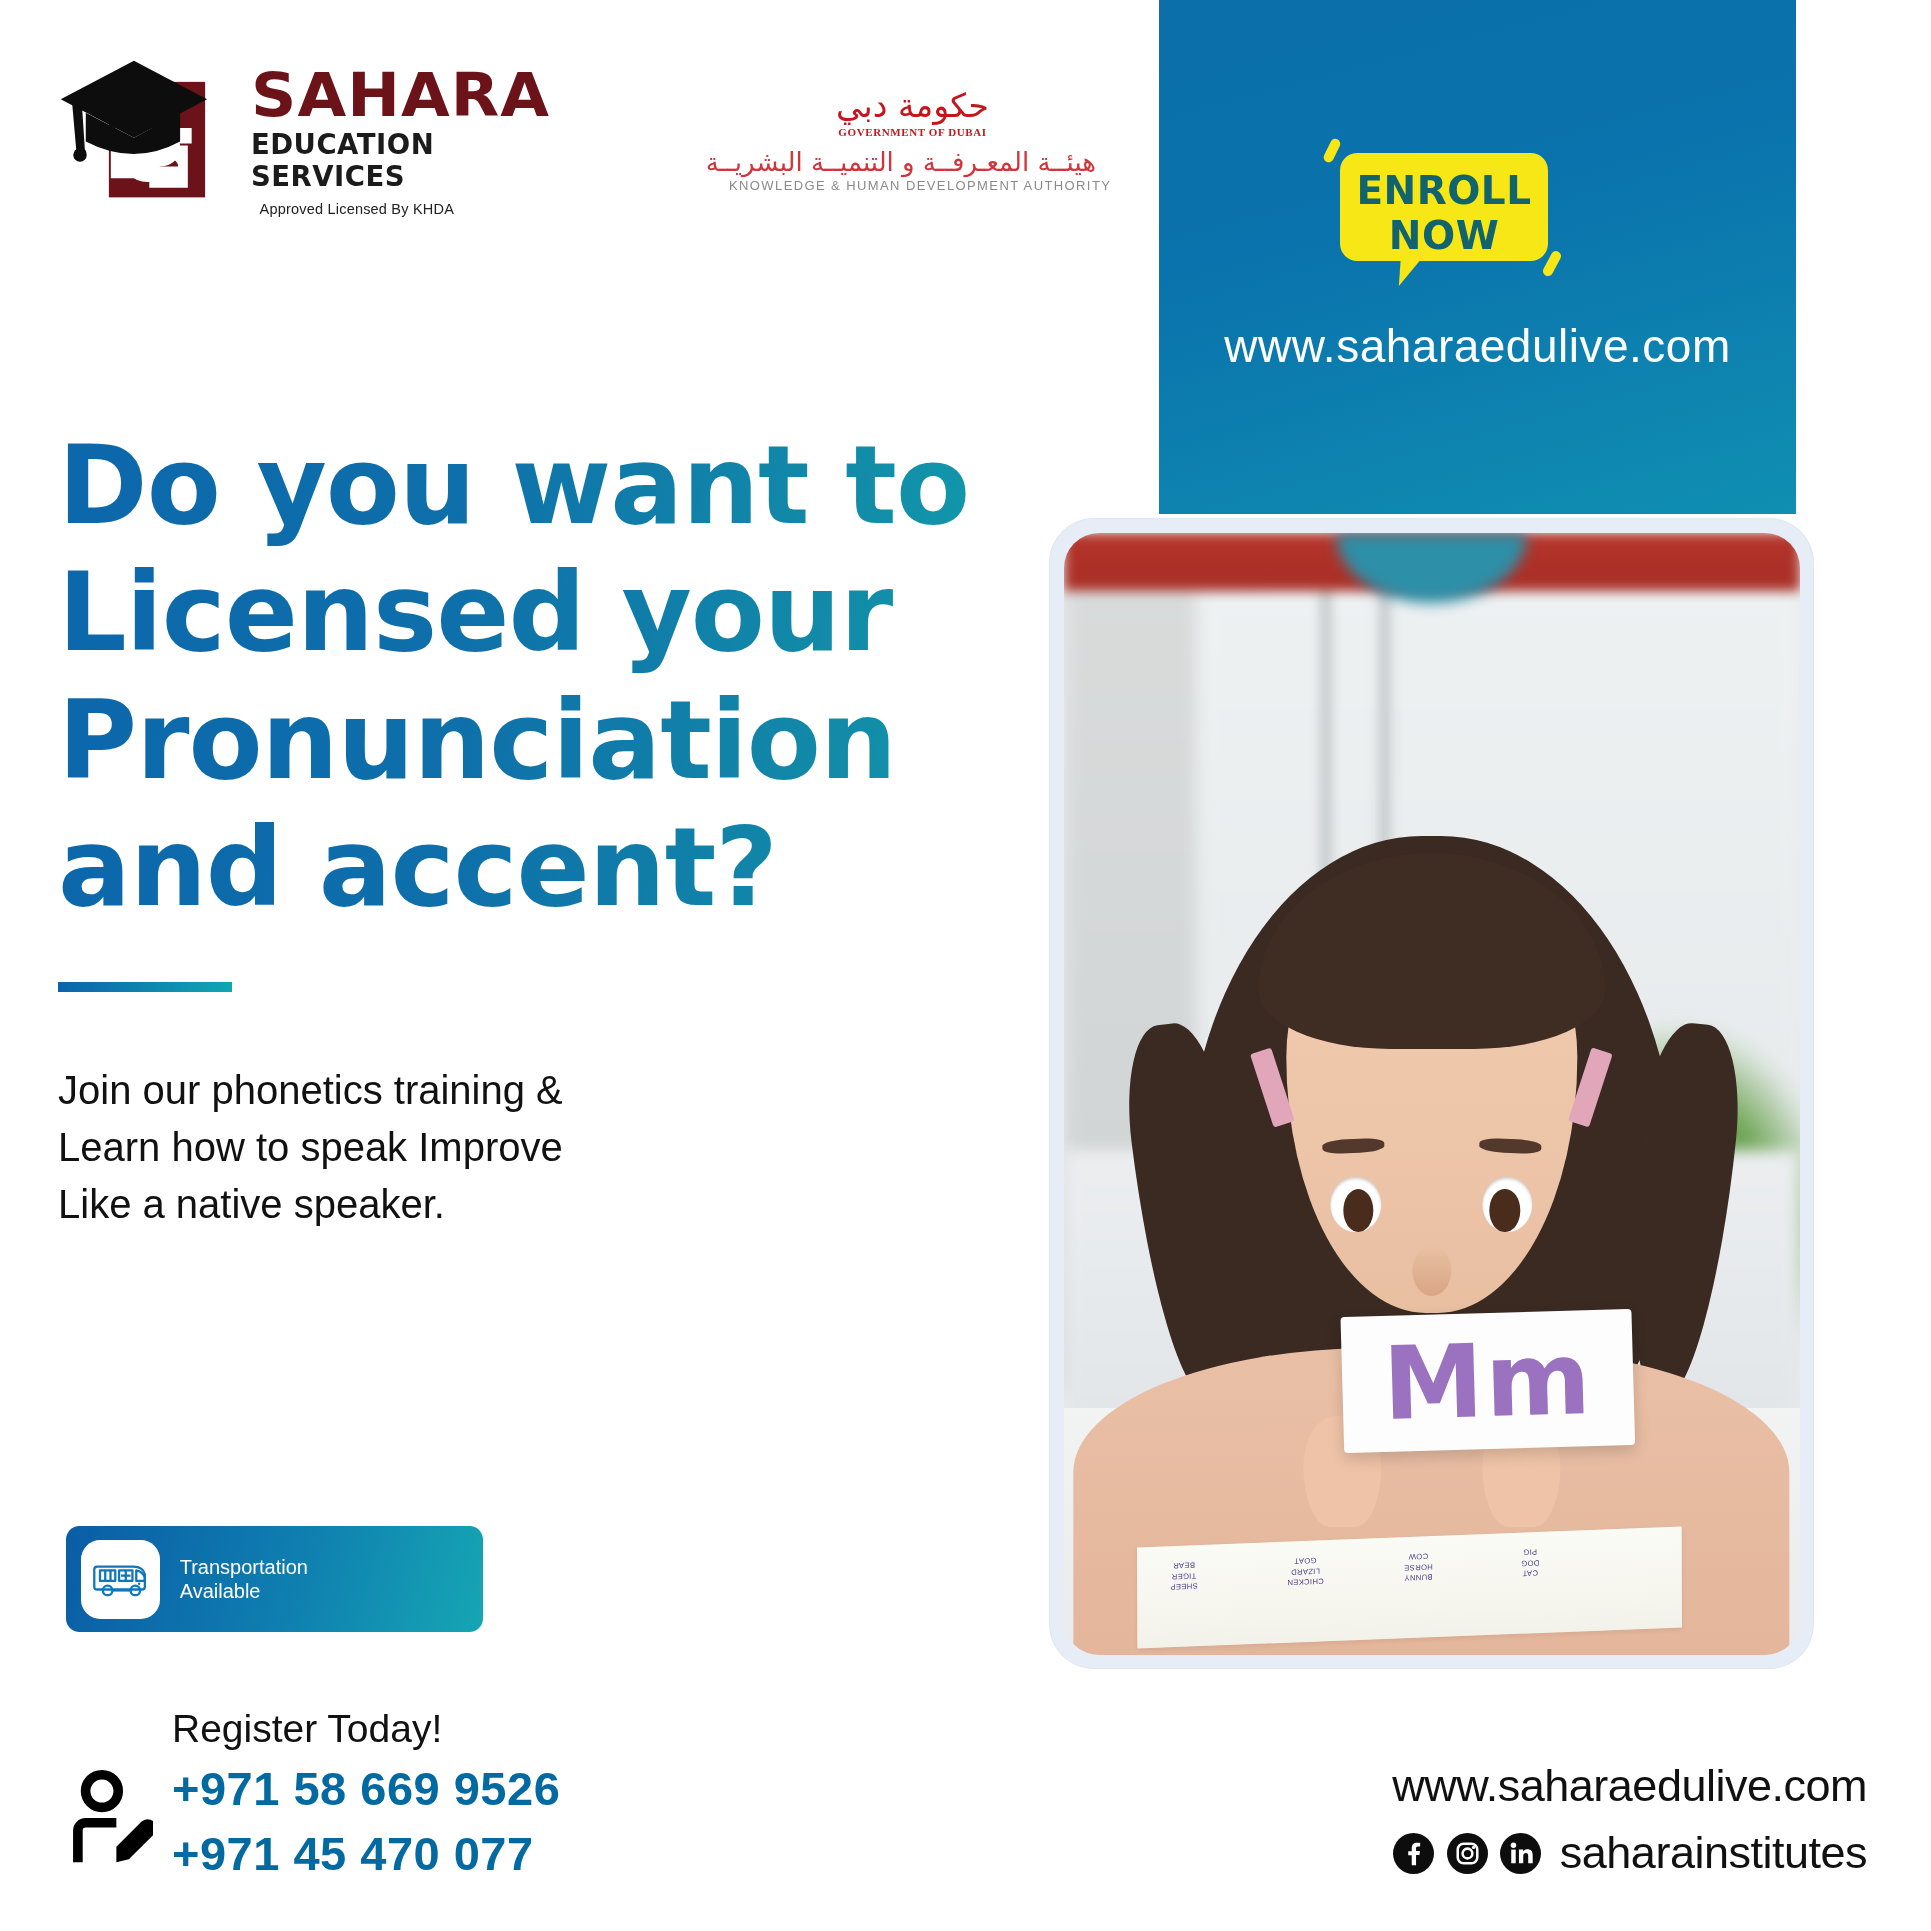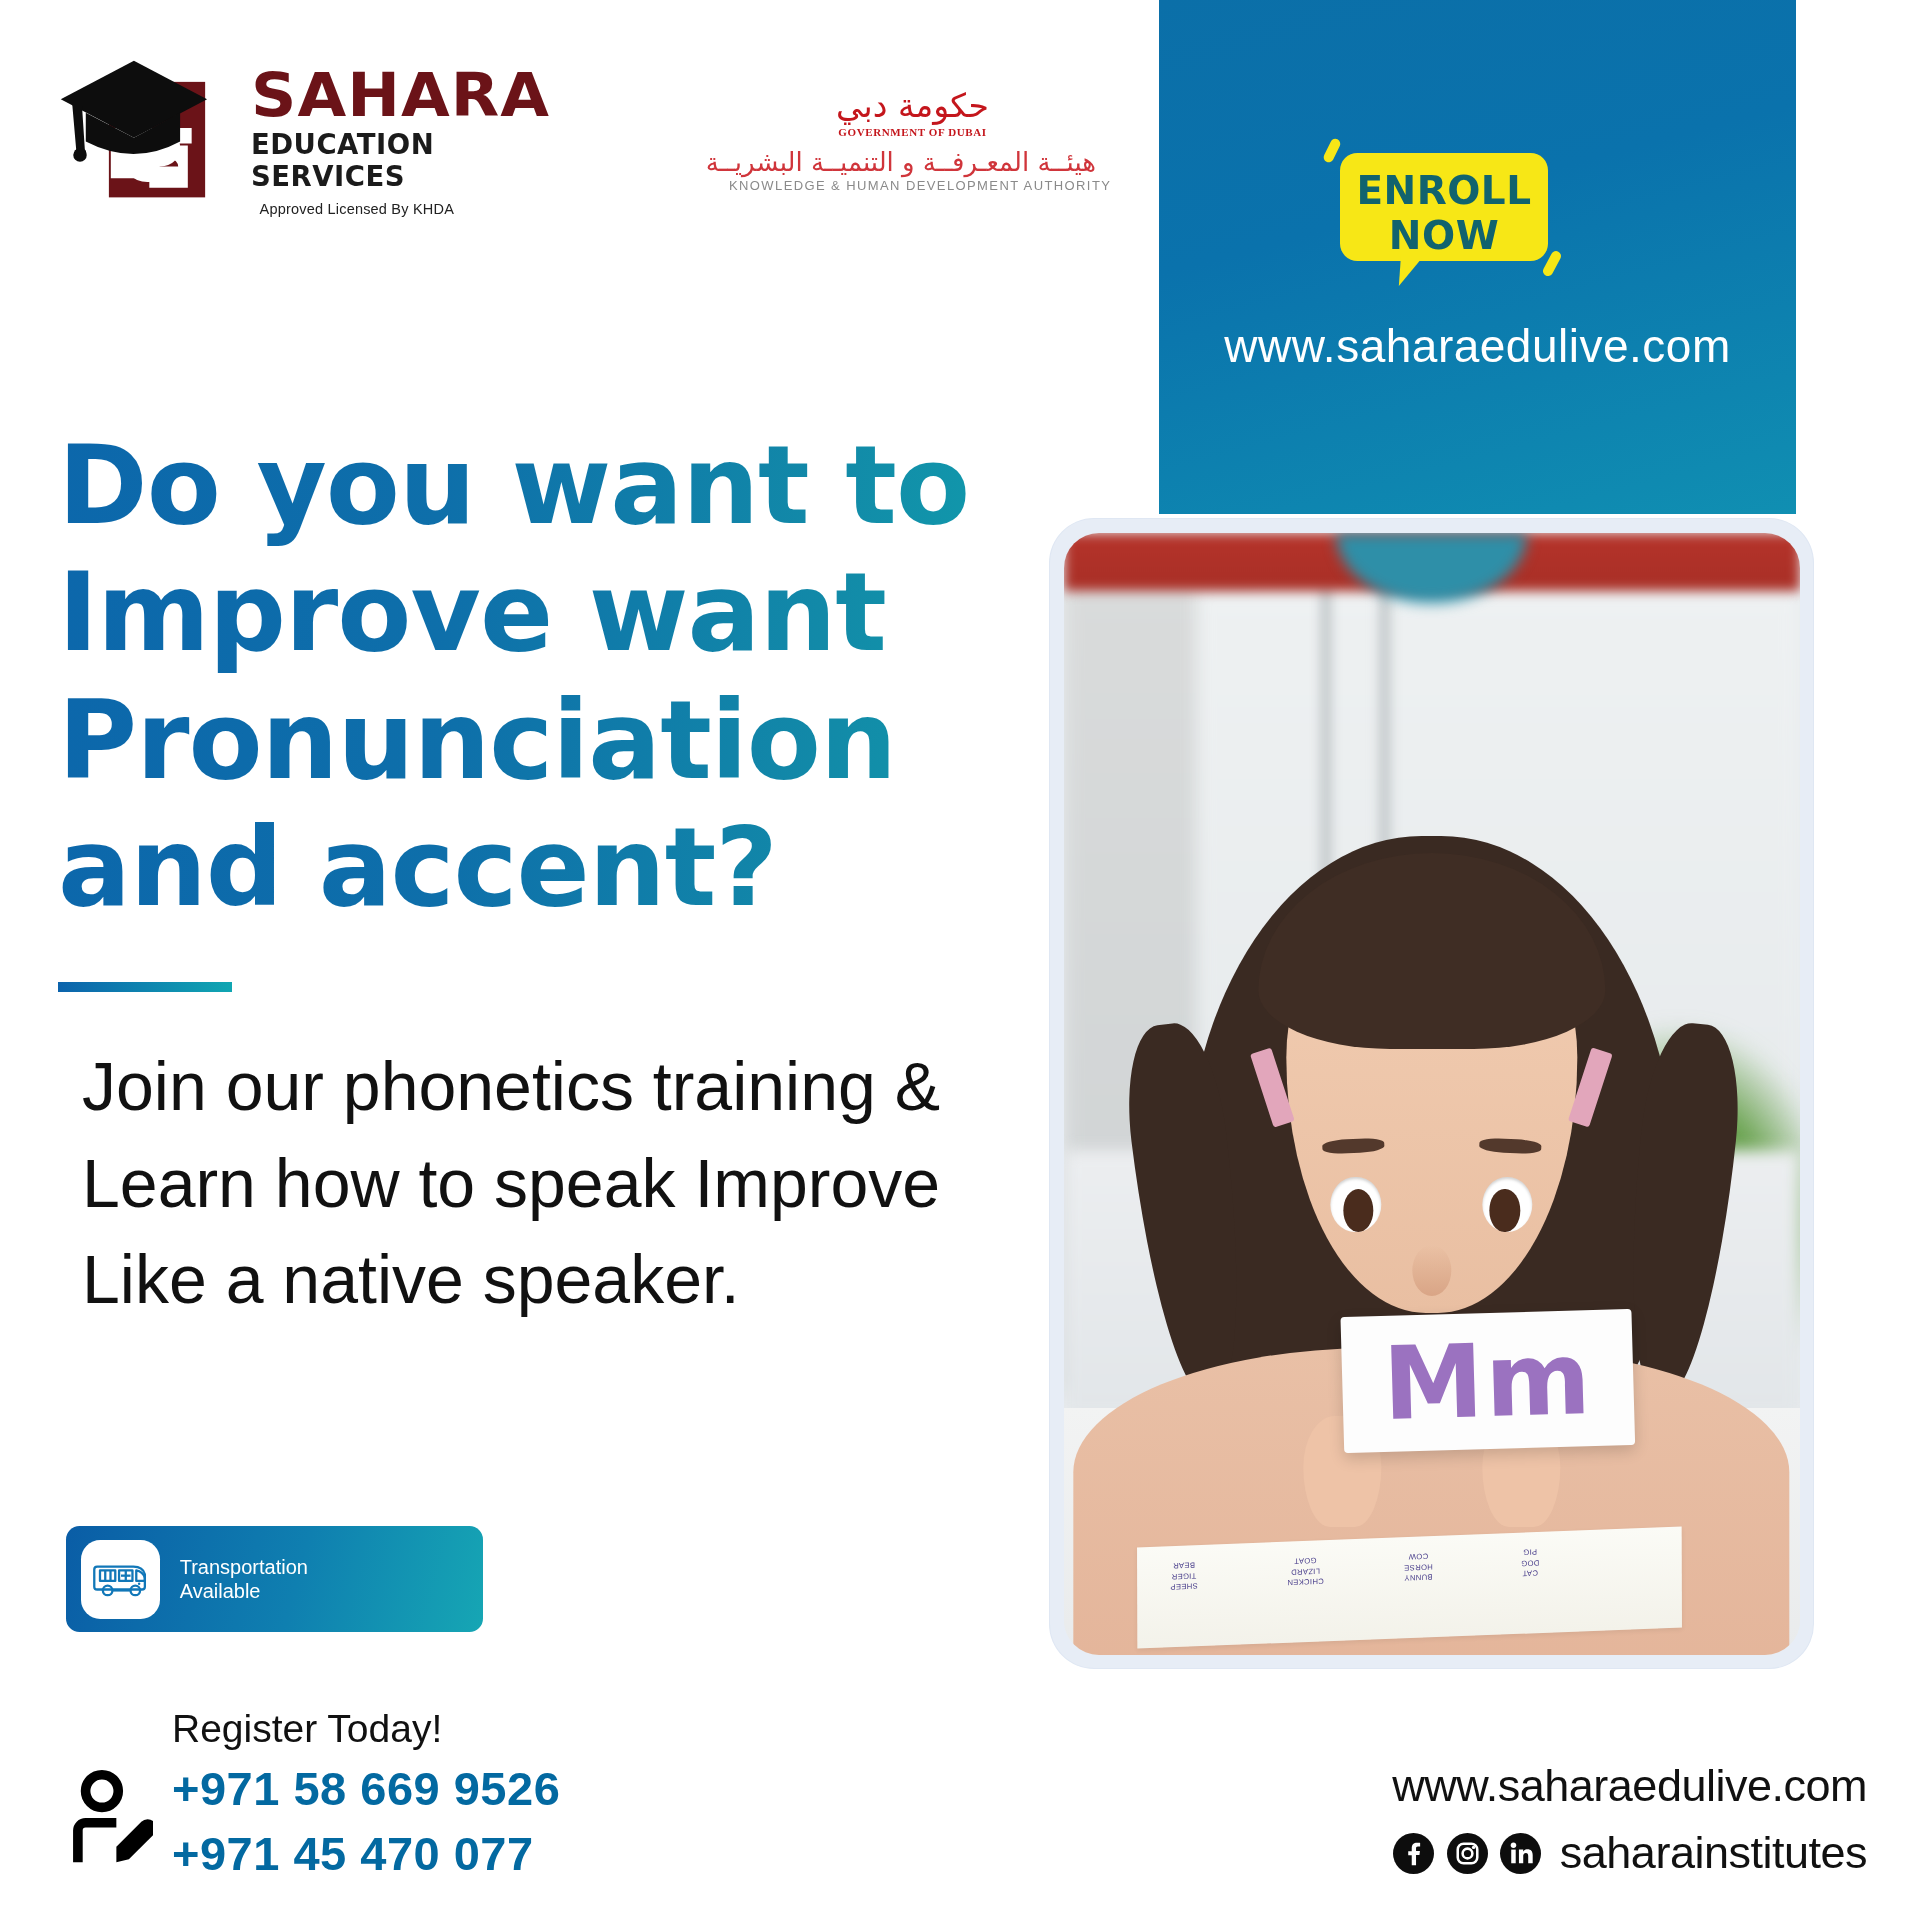--- a/index.html
+++ b/index.html
@@ -165,23 +165,23 @@
     display:block;
     background:linear-gradient(100deg,#0c67ab 0%,#0e6faa 38%,#128aa8 75%,#10a0ad 100%);
     -webkit-background-clip:text; background-clip:text; color:transparent;
     white-space:nowrap;
   }
   #divider {
     position:absolute; left:58px; top:982px; width:174px; height:9.7px;
     background:linear-gradient(90deg,#0c63ac,#10a6b2);
   }
   #subtext {
-    position:absolute; left:58px; top:1038px; width:985px;
-    font-family:"Liberation Sans", sans-serif;
-    font-size:68px; line-height:1.42; color:#111; font-weight:300;margin-left:24px;
+    position:absolute; left:58px; top:1062px; width:985px;
+    font-family:"Liberation Sans", sans-serif;
+    font-size:40px; line-height:1.42; color:#111; font-weight:300;
   }
   #subtext span { display:block; white-space:nowrap; }
 
   
   #transport-badge {
     position:absolute; left:66px; top:1526px; width:417px; height:106px;
     border-radius:13.5px;
     background:linear-gradient(105deg,#0a5da6 0%,#0f7fb0 55%,#16a6b4 100%);
     display:flex; align-items:center; padding:0 15.4px;
   }
@@ -308,21 +308,21 @@
 COW</div>
         <div class="ws-col" style="left: 70.5%; white-space: pre;">CAT
 DOG
 PIG</div>
       </div>
   </div>
 </div>
 
 <div id="headline">
   <span class="hl">Do you want to</span>
-  <span class="hl">Improve want</span>
+  <span class="hl">Licensed your</span>
   <span class="hl">Pronunciation</span>
   <span class="hl">and accent?</span>
 </div>
 
 <div id="divider"></div>
 
 <div id="subtext">
   <span>Join our phonetics training &amp;</span>
   <span>Learn how to speak Improve</span>
   <span>Like a native speaker.</span>

